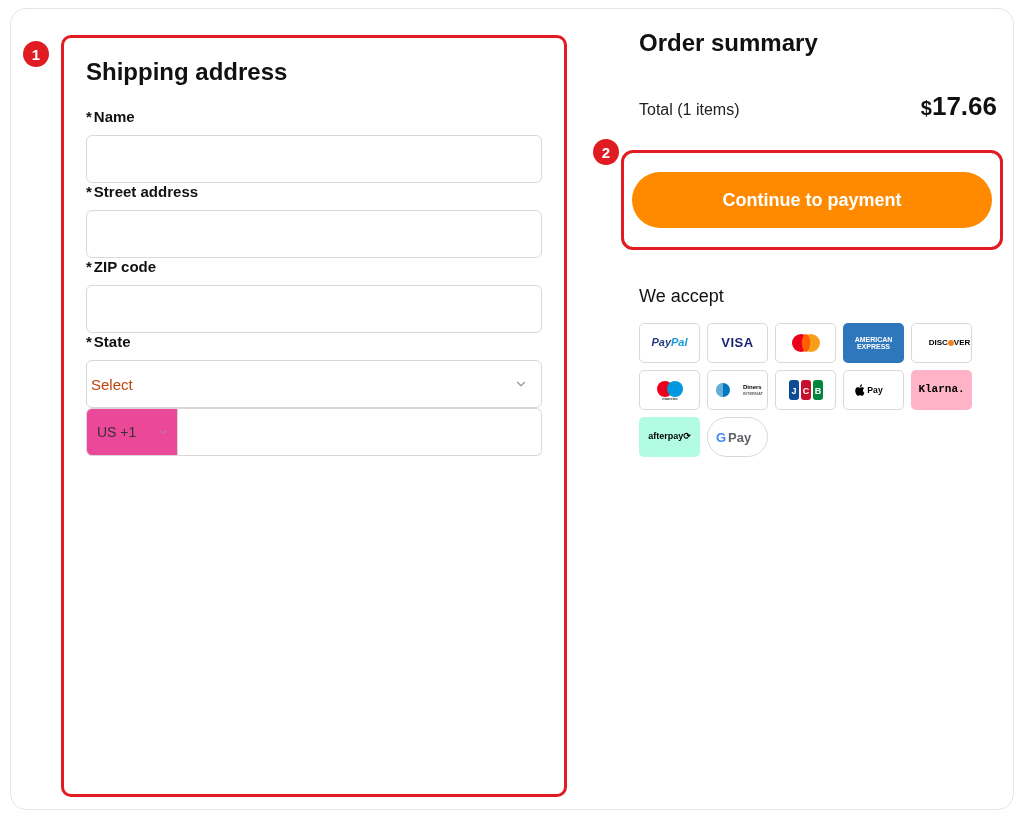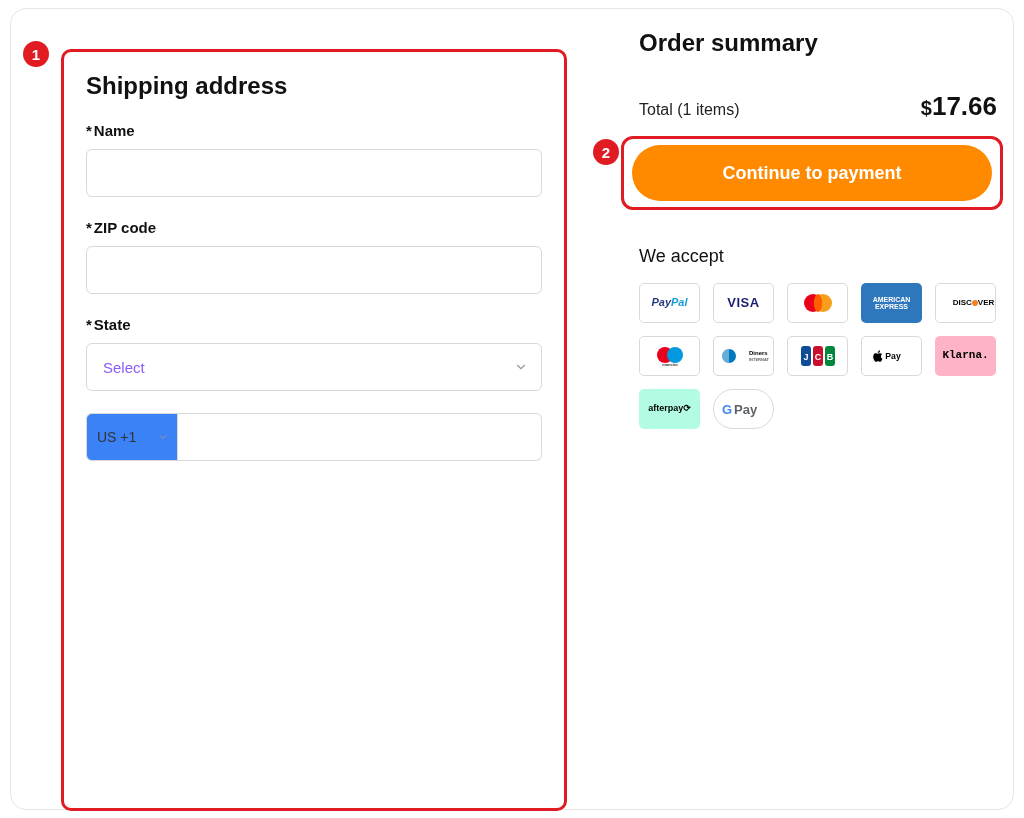--- a/index.html
+++ b/index.html
@@ -27,33 +27,33 @@
       align-items: center;
       justify-content: center;
       z-index: 10;
     }
     .callout-1 { top: 32px; left: 12px; }
     .callout-2 { top: 130px; left: 582px; }
 
     
     .shipping {
       position: absolute;
-      top: 40px; left: 50px;
+      top: 26px; left: 50px;
       width: 506px; height: 762px;
       border: 3px solid #e11b22;
       border-radius: 10px;
       padding: 20px 22px 20px 22px;
     }
     .shipping h2 {
       font-size: 24px;
       font-weight: 700;
       color: #111;
       margin-bottom: 22px;
     }
-    .field { margin-bottom: 22px; }
+    .field { }
     .field-label {
       font-size: 15px;
       font-weight: 700;
       color: #111;
       margin-bottom: 10px;
       display: block;
     }
     .req-star { font-weight: 700; margin-right: 2px; }
     .optional-tag { font-weight: 400; color: #888; font-size: 14px; }
     .text-input {
@@ -67,45 +67,45 @@
     }
     .select-wrap {
       position: relative;
       width: 100%;
       height: 48px;
     }
     .select-wrap .select-display {
       width: 100%; height: 100%;
       border: 1px solid #d9d9d9;
       border-radius: 6px;
-      padding: 0 16px;
+      padding: 0 4px;
       display: flex;
       align-items: center;
       font-size: 15px;
-      color: #8b5cf6;
+      color: #c2410c;
       background: #fff;
       cursor: pointer;
     }
     .select-wrap .chev {
       position: absolute;
       right: 14px; top: 50%;
       transform: translateY(-50%);
       width: 14px; height: 14px;
       pointer-events: none;
     }
     .phone-row { display: flex; gap: 0; }
     .phone-cc {
       position: relative;
       width: 92px; height: 48px;
       border: 1px solid #d9d9d9;
       border-radius: 6px 0 0 6px;
       display: flex; align-items: center;
       padding: 0 10px;
       font-size: 14px; color: #333;
-      background: #3b82f6;
+      background: #ec4899;
       cursor: pointer;
     }
     .phone-cc .chev { position: absolute; right: 8px; top: 50%; transform: translateY(-50%); width: 12px; height: 12px; }
     .phone-input {
       flex: 1;
       height: 48px;
       border: 1px solid #d9d9d9;
       border-left: none;
       border-radius: 0 6px 6px 0;
       padding: 0 12px;
@@ -122,30 +122,30 @@
     .summary h2 {
       font-size: 24px;
       font-weight: 700;
       color: #111;
       margin-bottom: 34px;
     }
     .total-row {
       display: flex;
       justify-content: space-between;
       align-items: baseline;
-      margin-bottom: 14px;
+      margin-bottom: 28px;
     }
     .total-label { font-size: 16px; color: #222; }
     .total-amount { font-size: 26px; font-weight: 700; color: #111; }
     .total-amount .cur { font-size: 20px; font-weight: 600; }
 
     .continue-outline {
       border: 3px solid #e11b22;
       border-radius: 12px;
-      padding: 6px 8px;
+      padding: 19px 8px;
       width: 382px;
       margin-left: -18px;
       margin-bottom: 36px;
     }
     .continue-btn {
       width: 100%;
       height: 56px;
       border: none;
       border-radius: 40px;
       background: #ff8a00;
@@ -156,21 +156,21 @@
     }
 
     .accept-head {
       font-size: 18px;
       color: #111;
       margin-bottom: 16px;
     }
     .pay-grid {
       display: flex;
       flex-wrap: wrap;
-      gap: 13px;
+      gap: 7px;
     }
     .pay-card {
       width: 61px; height: 40px;
       border: 1px solid #d9d9d9;
       border-radius: 5px;
       background: #fff;
       display: flex;
       align-items: center;
       justify-content: center;
       font-size: 10px;
@@ -203,20 +203,26 @@
   <section class="shipping">
     <h2>Shipping address</h2>
 
     <div class="field">
       <label class="field-label">
         <span class="req-star">*</span><span>Name</span>
       </label>
       <input class="text-input" type="text" value="" style="">
     </div>
 
+    <div class="field">
+      <label class="field-label">
+        <span class="req-star">*</span><span>Street address</span>
+      </label>
+      <input class="text-input" type="text" value="" style="">
+    </div>
 
 
     <div class="field">
       <label class="field-label">
         <span class="req-star">*</span><span>ZIP code</span>
       </label>
       <input class="text-input" type="text" value="" style="">
     </div>
 
 

